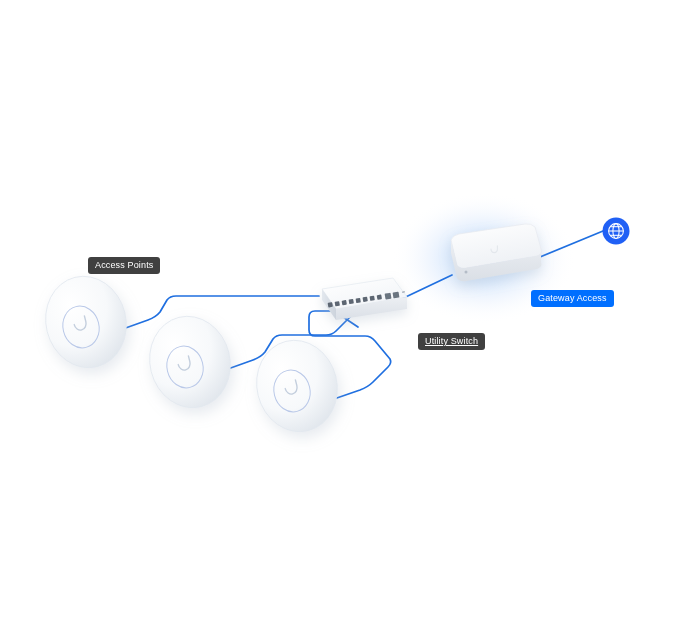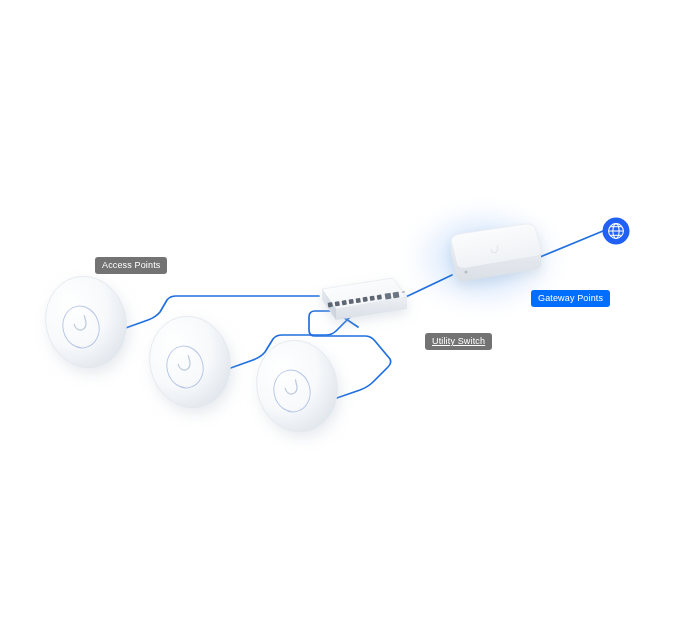--- a/index.html
+++ b/index.html
@@ -36,21 +36,21 @@
     height: 17px;
     padding: 0 7px;
     border-radius: 3px;
     font-size: 9px;
     line-height: 1;
     letter-spacing: 0.15px;
     color: #ffffff;
     white-space: nowrap;
     user-select: none;
   }
-  .pill-grey { background: #737373; margin-left: 7px; }
+  .pill-grey { background: #404040; }
   .pill-blue { background: #006fff; }
 
   #label-access-points { left: 88px;  top: 257px; }
   #label-utility-switch { left: 418px; top: 333px; text-decoration: underline; }
   #label-gateway-fiber { left: 531px; top: 290px; }
 </style>
 </head>
 <body>
 
 <div id="stage">
@@ -185,15 +185,15 @@
         <line x1="610.1" y1="226.7" x2="621.9" y2="226.7"></line>
         <line x1="610.1" y1="235.3" x2="621.9" y2="235.3"></line>
       </g>
     </g>
   </svg>
 
   <div class="pill pill-grey" id="label-access-points">Access Points</div>
 
   <div class="pill pill-grey" id="label-utility-switch">Utility Switch</div>
 
-  <div class="pill pill-blue" id="label-gateway-fiber">Gateway Points</div>
+  <div class="pill pill-blue" id="label-gateway-fiber">Gateway Access</div>
 
 </div>
 
 </body></html>

